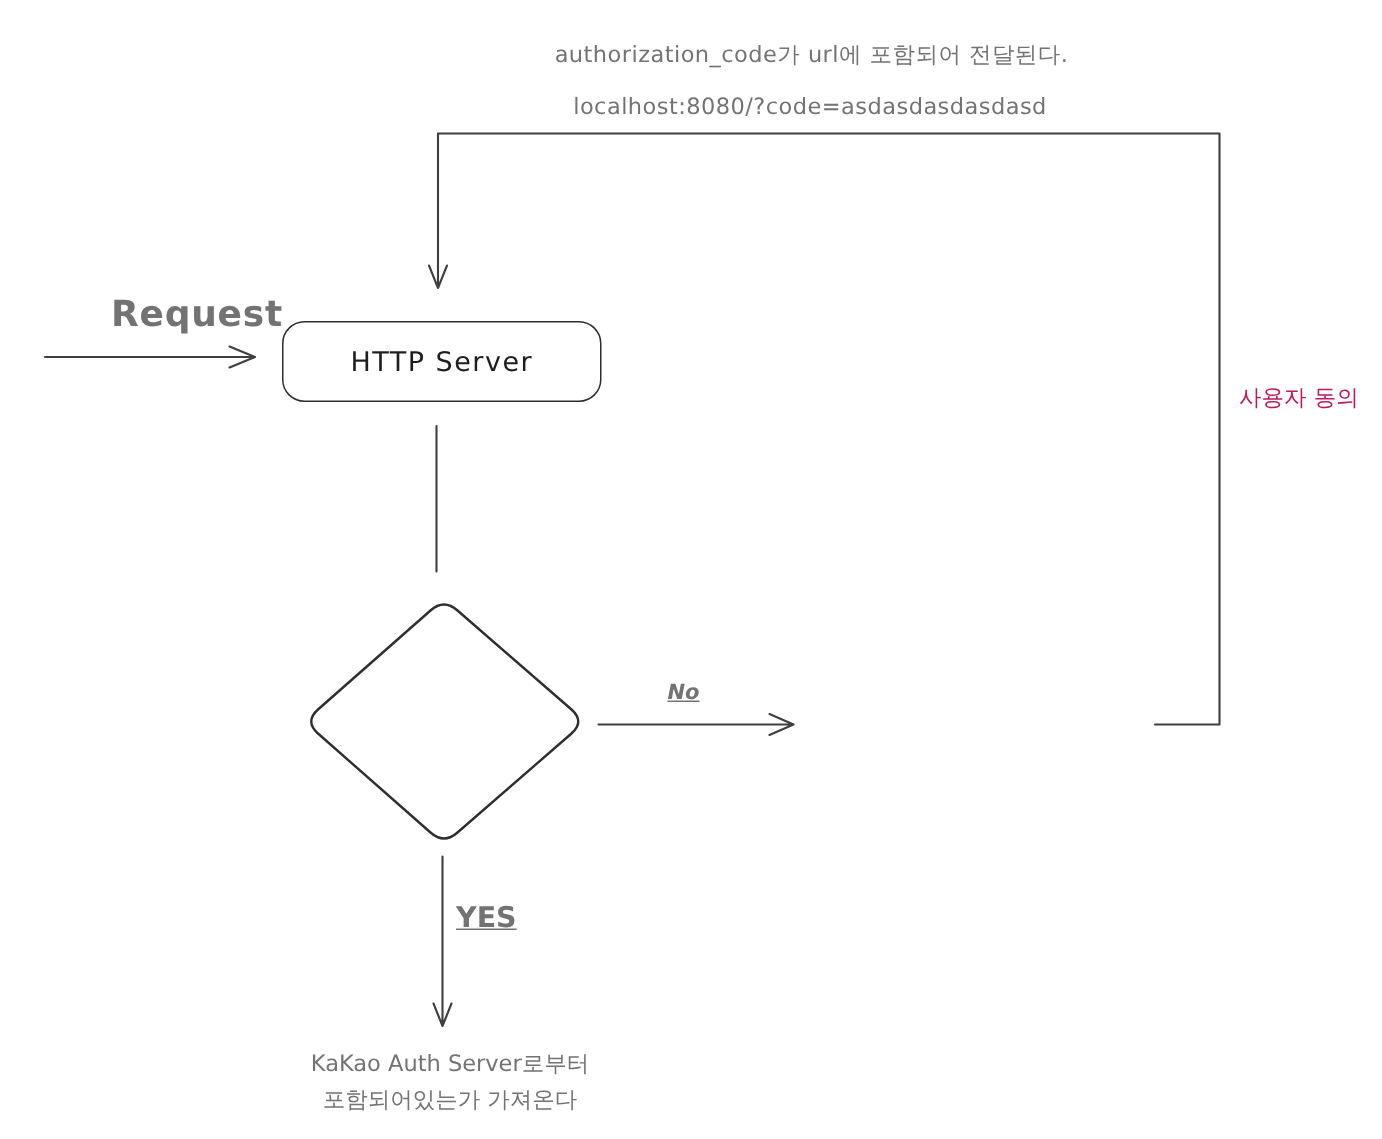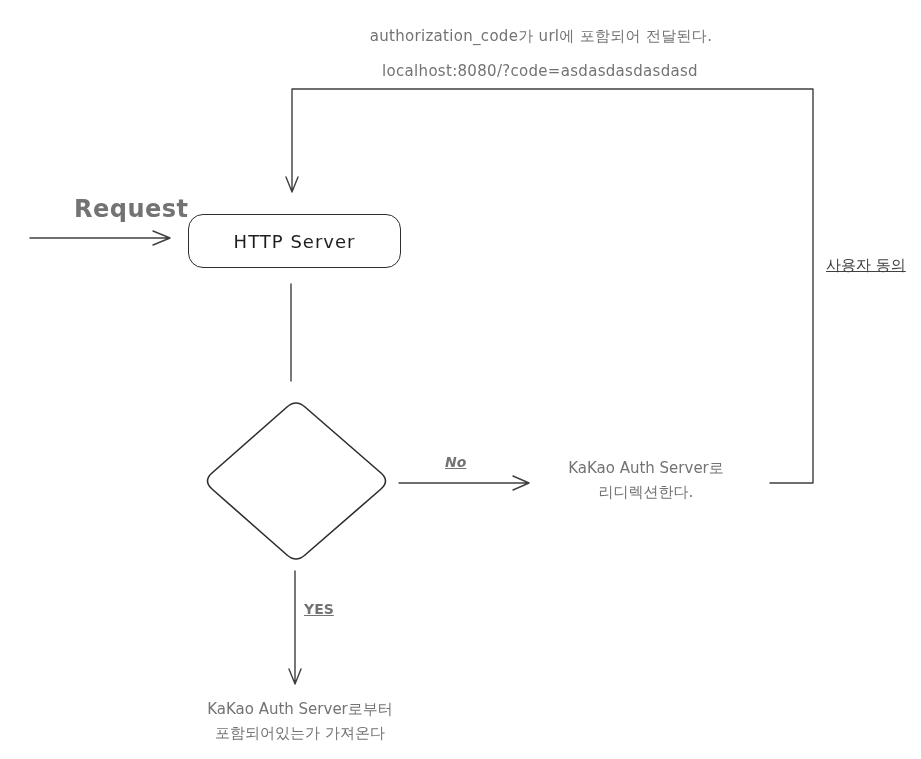--- a/index.html
+++ b/index.html
@@ -50,21 +50,21 @@
     font-weight: 600;
     letter-spacing: 0.5px;
   }
   .edge-label {
     font-size: 14px;
     font-weight: 600;
     font-style: italic;
     text-decoration: underline;
   }
   .yes-label {
-    font-size: 14px;
+    font-size: 19px;
     font-weight: 600;
     font-style: normal;
   }
   .node-box {
     position: absolute;
     left: 188px;
     top: 214px;
     width: 211px;
     height: 52px;
     border: 1.6px solid #2e2e2e;
@@ -81,22 +81,21 @@
     line-height: 24px;
     text-align: center;
   }
   .two-line {
     font-size: 15px;
     line-height: 24px;
     text-align: center;
   }
   .consent-label {
     font-size: 15px;
-    color: #404040;
-    text-decoration: underline;
+    color: #be185d;
   }
 </style>
 </head>
 <body>
 
 <div class="canvas">
 
   <svg class="lines" width="921" height="759" viewBox="0 0 921 759">
 
     <path d="M 30 238 L 168 238 M 153 231 L 170 238 L 153 245"></path>
@@ -117,24 +116,20 @@
 
   <div class="label request-label" style="left:74px; top:195px;">Request</div>
 
   <div class="node-box">
     <span>HTTP Server</span>
   </div>
 
 
   <div class="label edge-label" style="left:445px; top:454px;">No</div>
 
-  <div class="label two-line centered" style="left:646px; top:456px;">
-    <div>KaKao Auth Server로</div>
-    <div>리디렉션한다.</div>
-  </div>
 
   <div class="label consent-label" style="left:826px; top:256px;">사용자 동의</div>
 
   <div class="label edge-label yes-label" style="left:304px; top:601px;">YES</div>
 
   <div class="label two-line centered" style="left:300px; top:697px;">
     <div>KaKao Auth Server로부터</div>
     <div>포함되어있는가 가져온다</div>
   </div>
 

